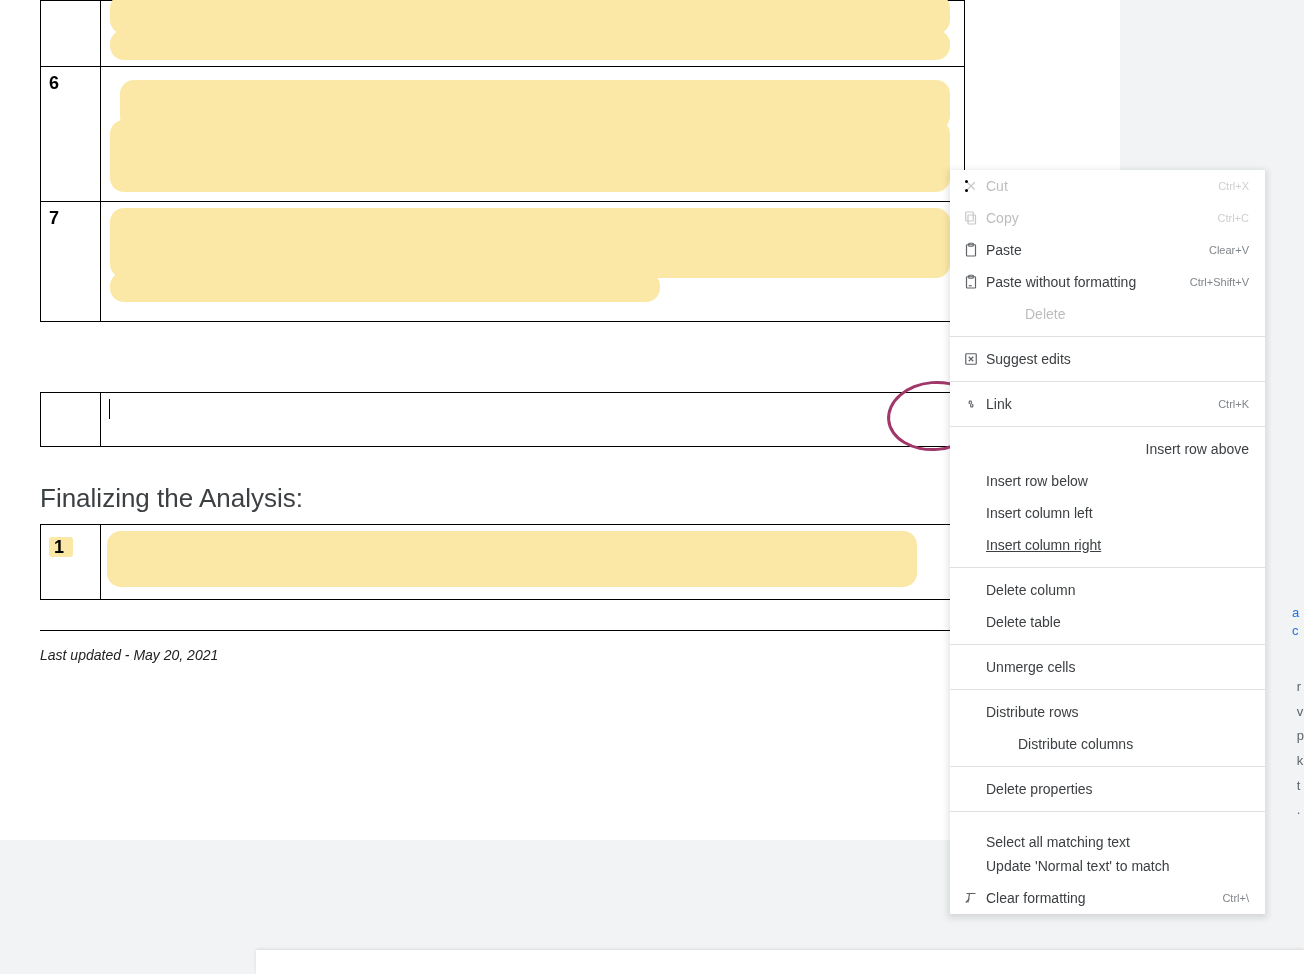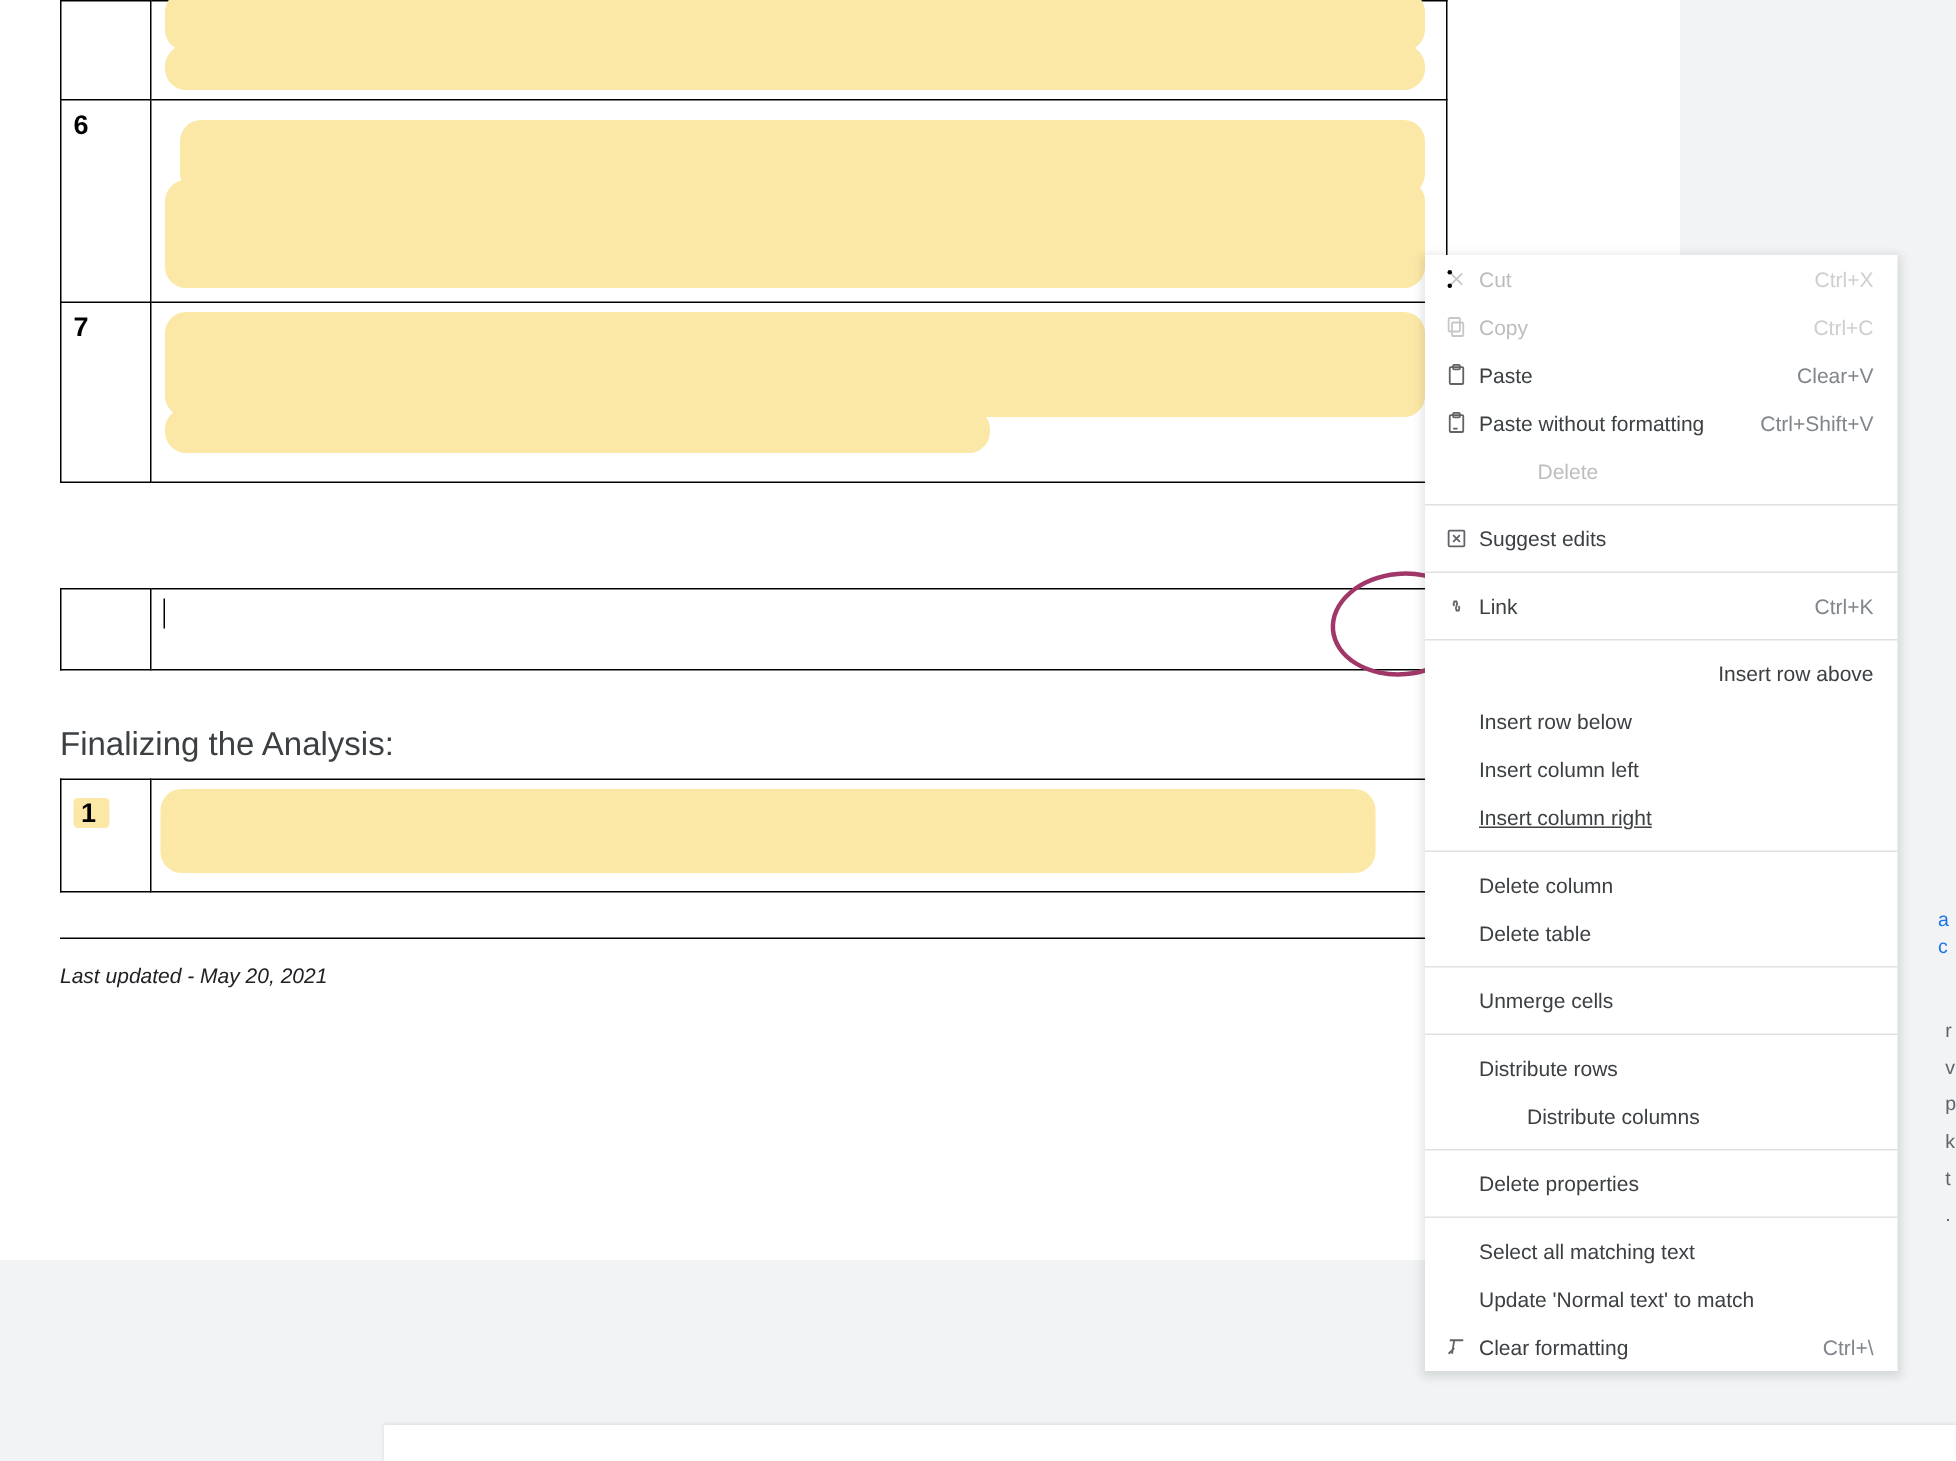--- a/index.html
+++ b/index.html
@@ -78,21 +78,21 @@
       width: 95px;
       height: 70px;
       border: 3px solid #a13768;
       border-radius: 50%;
       transform: rotate(-5deg);
       top: -12px;
       right: -18px;
       pointer-events: none;
     }
     .section-heading {
-      font-size: 22px;
+      font-size: 26px;
       color: #3c4043;
       font-weight: 400;
       margin-top: 36px;
       margin-bottom: 10px;
     }
     .final-table {
       border-collapse: collapse;
       width: 925px;
       border: 1px solid #000;
     }
@@ -160,21 +160,21 @@
       cursor: pointer;
     }
     .menu-item.disabled { color: #bdbdbd; cursor: default; }
     .menu-icon {
       width: 24px;
       display: flex;
       align-items: center;
       justify-content: flex-start;
     }
     .menu-label { flex: 1; }
-    .menu-shortcut { color: #80868b; font-size: 14px; }
+    .menu-shortcut { color: #80868b; font-size: 11px; }
     .menu-item.disabled .menu-shortcut { color: #cfcfcf; }
     .menu-divider {
       height: 1px;
       background: #e0e0e0;
       margin: 6px 0;
     }
     .noicon-pad { padding-left: 36px; margin-left: 39px; }
     svg.ic { width: 18px; height: 18px; }
     svg.ic path, svg.ic rect, svg.ic line, svg.ic polyline { stroke: #5f6368; stroke-width: 1.6; fill: none; }
     .disabled svg.ic path, .disabled svg.ic rect, .disabled svg.ic line, .disabled svg.ic polyline { stroke: #c7c7c7; }
@@ -360,21 +360,21 @@
       <span class="menu-label">Distribute rows</span>
     </div>
   <div class="menu-item" style="padding-left:36px;margin-left:32px;">
       <span class="menu-label">Distribute columns</span>
     </div>
   <div class="menu-divider"></div>
   <div class="menu-item" style="padding-left:36px;">
       <span class="menu-label">Delete properties</span>
     </div>
   <div class="menu-divider"></div>
-  <div class="menu-item" style="padding-left:36px;">
+  <div class="menu-item" style="padding-left:36px;align-items:flex-end;">
       <span class="menu-label">Select all matching text</span>
     </div>
   <div class="menu-item" style="padding-left:36px;">
       <span class="menu-label">Update 'Normal text' to match</span>
     </div>
   <div class="menu-item">
     <span class="menu-icon">
       <svg class="ic" viewBox="0 0 24 24">
           <path d="M6 6h12M10 6l-2 12M5 18l5-5"></path>
         </svg>

